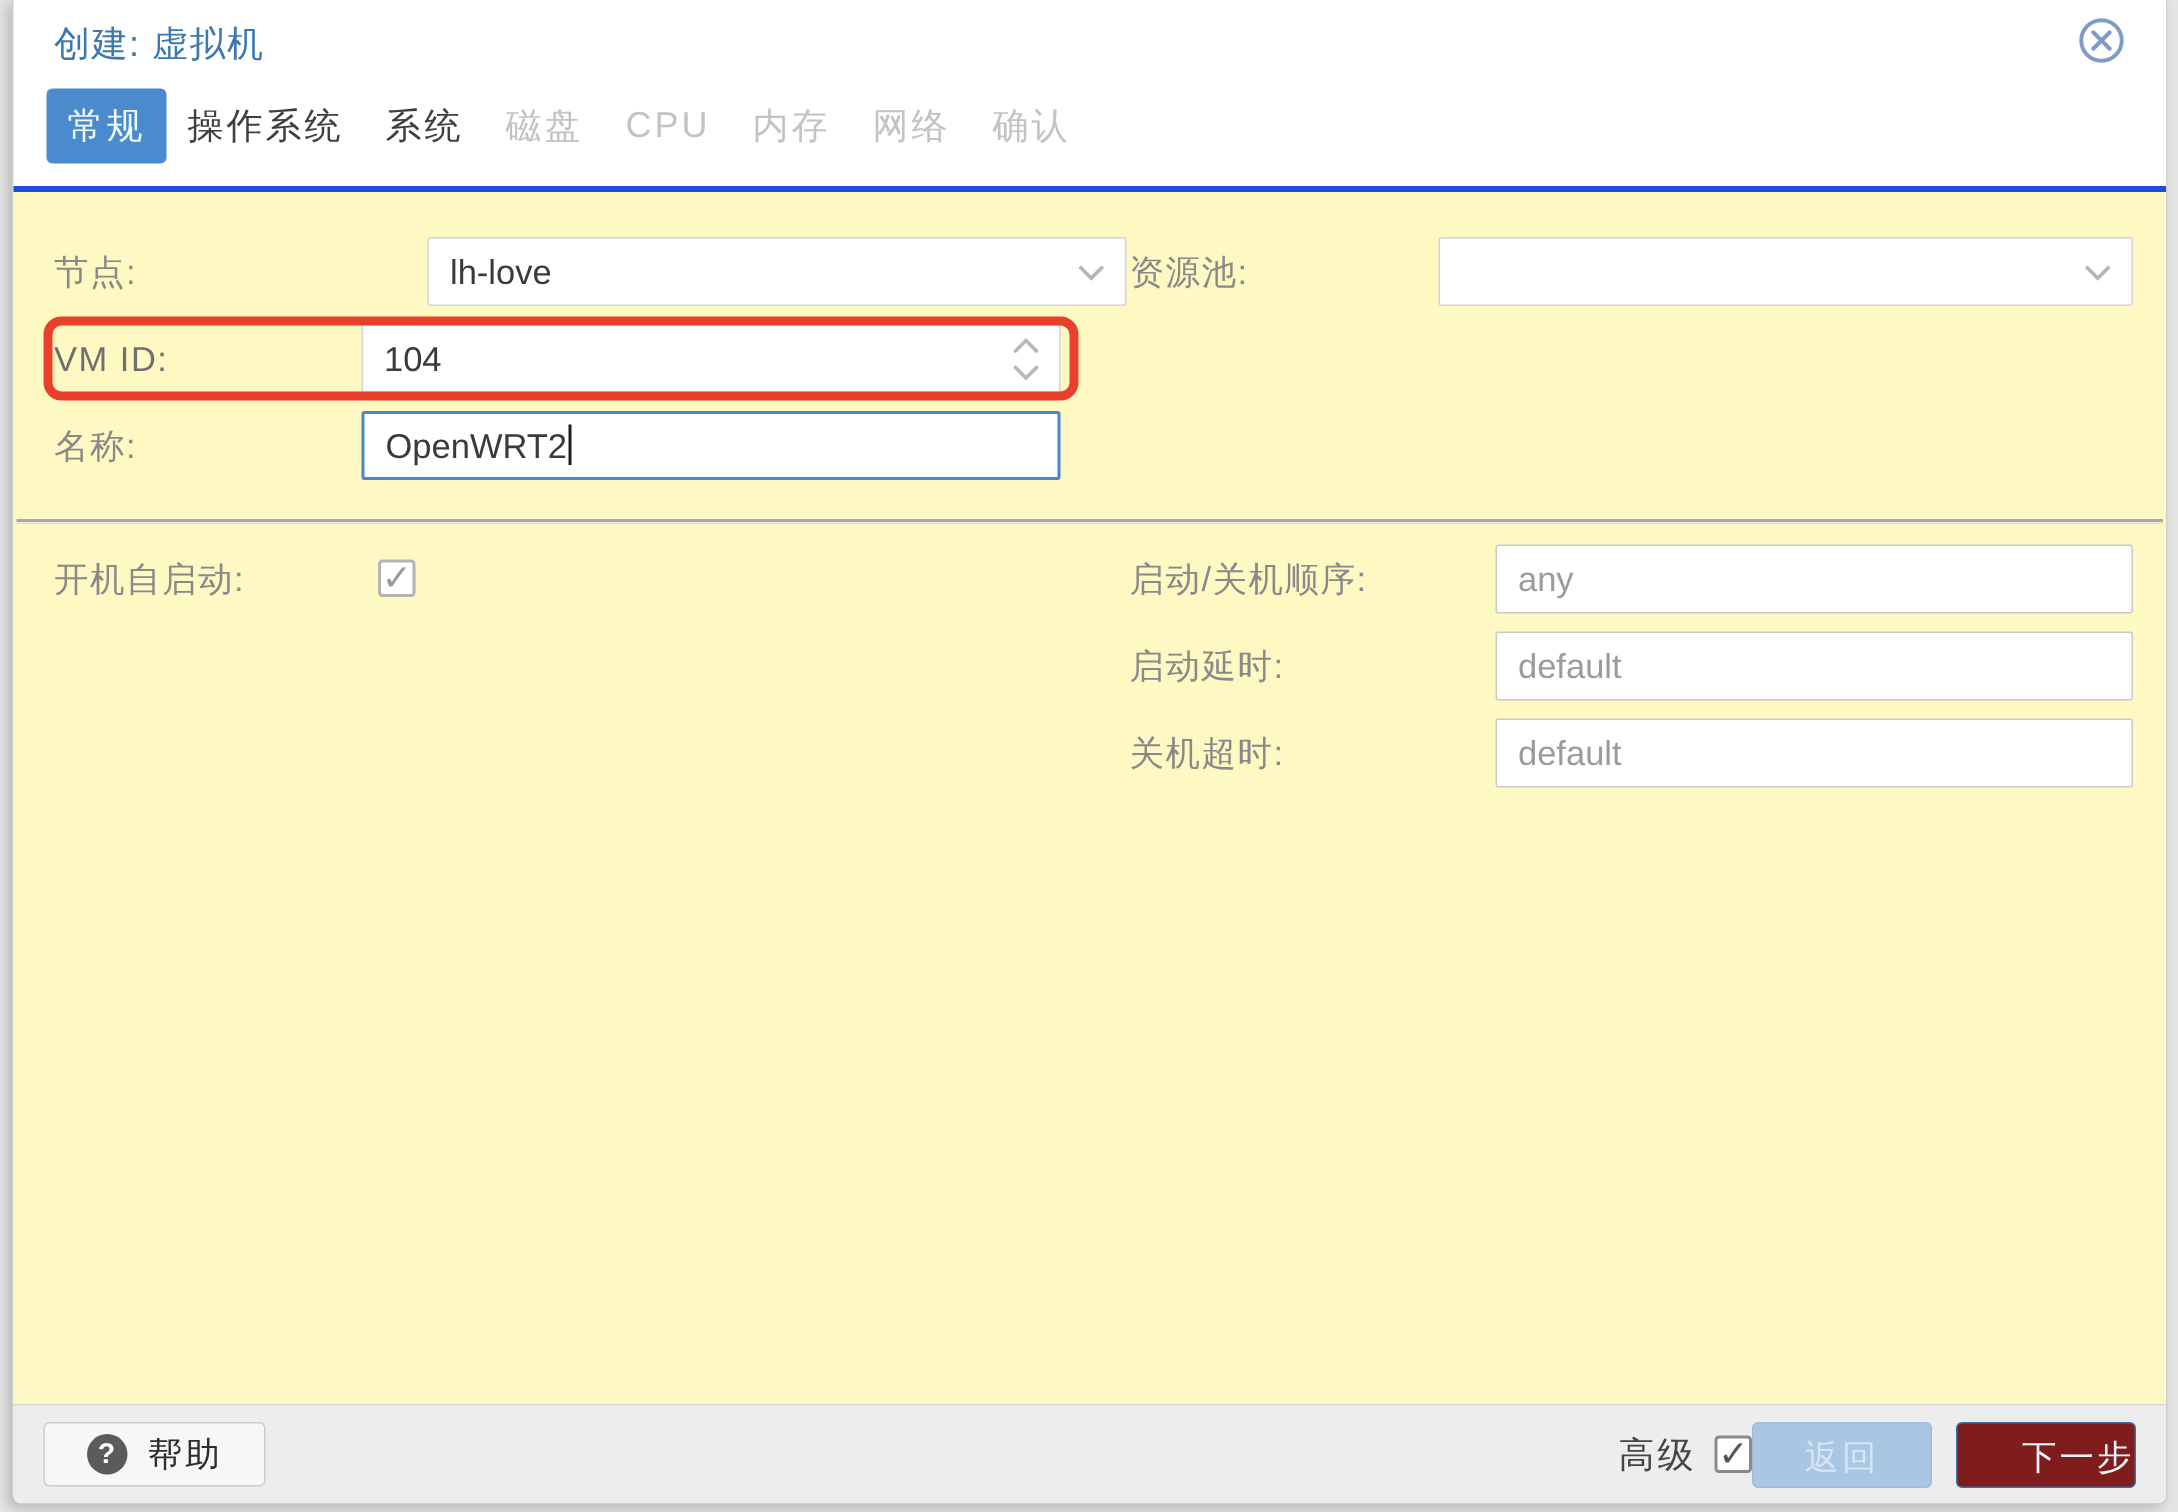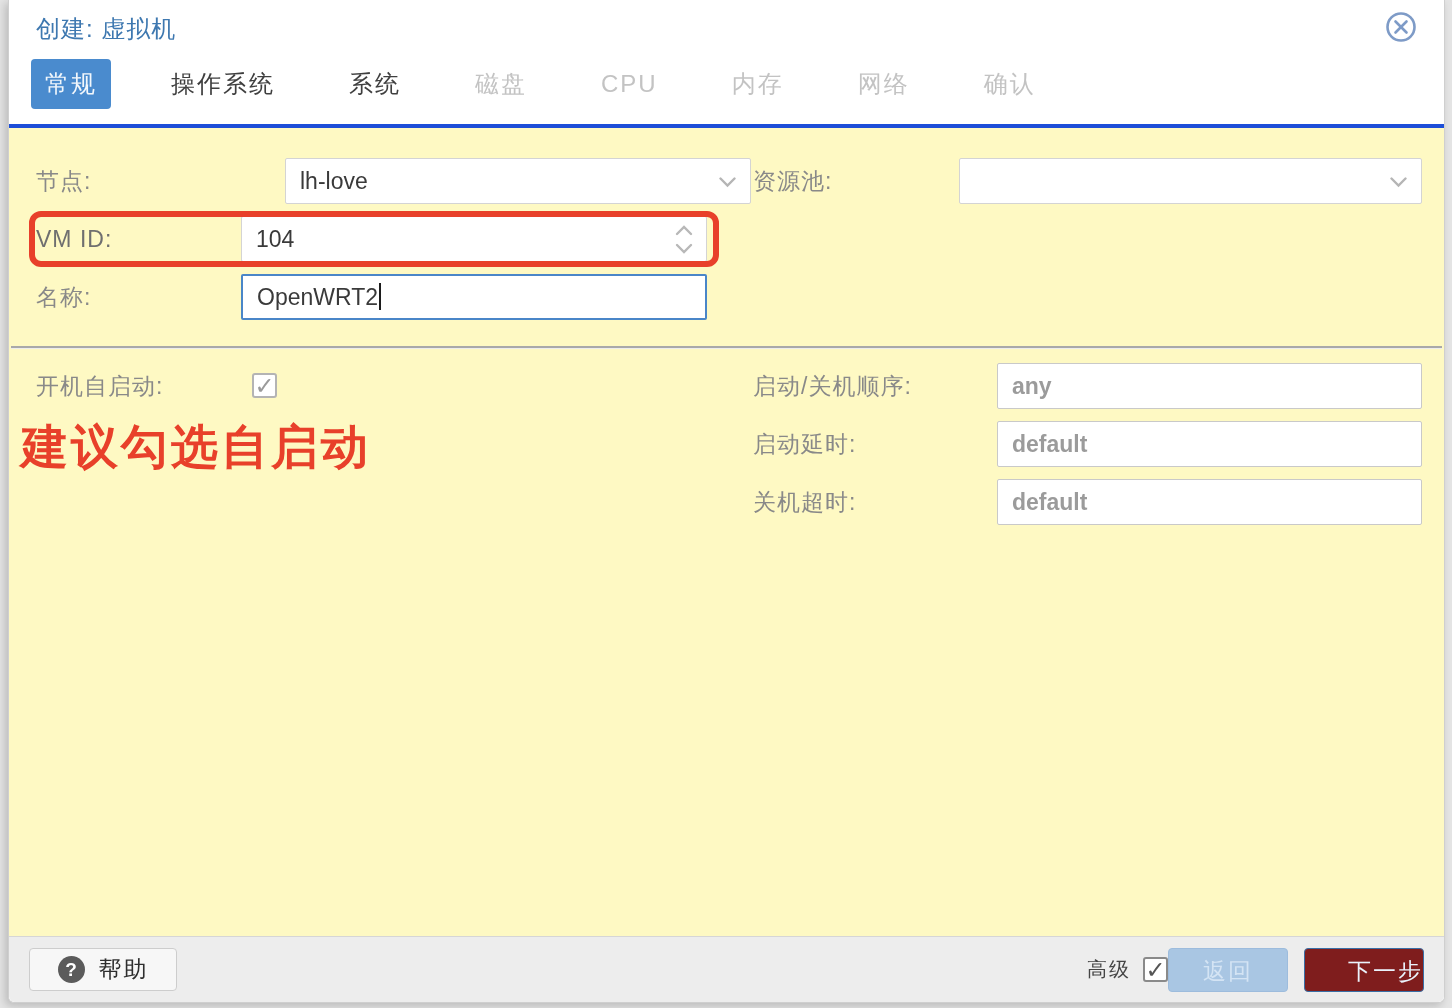--- a/index.html
+++ b/index.html
@@ -23,21 +23,21 @@
     position:absolute; left:27px; top:13px;
     font-size:24px; color:#3e78b0; letter-spacing:1px;
   }
   .close-btn {
     position:absolute; right:26px; top:10px; width:34px; height:34px;
     cursor:pointer;
   }
   
   .tabs {
     position:relative; height:68px; flex:none;
-    display:flex; align-items:center; gap:46px; padding:0 0 12px 22px;
+    display:flex; align-items:center; padding:0 0 12px 22px;
   }
   .tab {
     font-size:24px; color:#3f3f3f; letter-spacing:2px;
     padding:9px 14px; border-radius:4px; cursor:pointer; white-space:nowrap;
   }
   .tab.active { background:#4a8bce; color:#f2f7fc; }
   .tab.disabled { color:#c3c3c3; cursor:default; }
   
   .panel {
     position:relative; flex:1;
@@ -48,21 +48,21 @@
     position:absolute; height:46px; line-height:46px;
     font-size:23px; color:#898989; letter-spacing:1px; white-space:nowrap;
   }
   .field {
     position:absolute; height:46px; background:#fff;
     border:1px solid #c9c9c9; border-radius:2px;
     font-size:23px; color:#3a3a3a;
     line-height:44px; padding:0 14px; white-space:nowrap;
   }
   .field.combo { border-color:#d4d4d4; }
-  .field .ph { color:#9b9b9b;font-weight:bold; }
+  .field .ph { color:#9b9b9b; }
   .chev { position:absolute; right:14px; top:18px; }
   .spinner { position:absolute; right:12px; top:7px; }
   .focus-field { border:2px solid #4a86c8; line-height:42px; }
   .caret {
     display:inline-block; width:2px; height:27px; background:#1c1c1c;
     vertical-align:-5px; margin-left:1px;
   }
   .divider {
     position:absolute; left:2px; right:2px; top:218px; height:3px;
     background:#a9a9a9; border-bottom:1px solid #ededed;
@@ -97,21 +97,21 @@
     background:#f7f7f7; border:1px solid #cdcdcd; border-radius:4px;
     cursor:pointer;
   }
   .help-icon {
     width:27px; height:27px; border-radius:50%;
     background:#5b5b5b; color:#ffffff;
     font-size:19px; font-weight:bold; line-height:27px; text-align:center;
   }
   .help-label { font-size:23px; color:#2e2e2e; letter-spacing:2px; }
   .footer-right { margin-left:auto; display:flex; align-items:center; }
-  .adv-label { font-size:20px; color:#454545; letter-spacing:2px; }
+  .adv-label { font-size:24px; color:#454545; letter-spacing:2px; }
   .adv-check {
     position:static; margin-left:12px;
     border-color:#8a8a8a; color:#555555;
   }
   .btn {
     width:120px; height:44px; border:none; border-radius:4px;
     font-size:23px; letter-spacing:2px; text-align:center; line-height:44px;
     font-family:inherit; cursor:pointer;
   }
   .btn.back {
@@ -206,21 +206,20 @@
     <div class="field" style="left:988px; top:293px; width:425px;">
       <span class="ph">default</span>
     </div>
 
     <div class="flabel" style="left:744px; top:351px;">关机超时:</div>
     <div class="field" style="left:988px; top:351px; width:425px;">
       <span class="ph">default</span>
     </div>
 
     <div class="vmid-annotation"></div>
-    <div class="red-note">建议勾选自启动</div>
 
   </div>
 
   <div class="footer">
     <div class="help-btn">
       <span class="help-icon">?</span>
       <span class="help-label">帮助</span>
     </div>
     <div class="footer-right">
       <span class="adv-label">高级</span>

